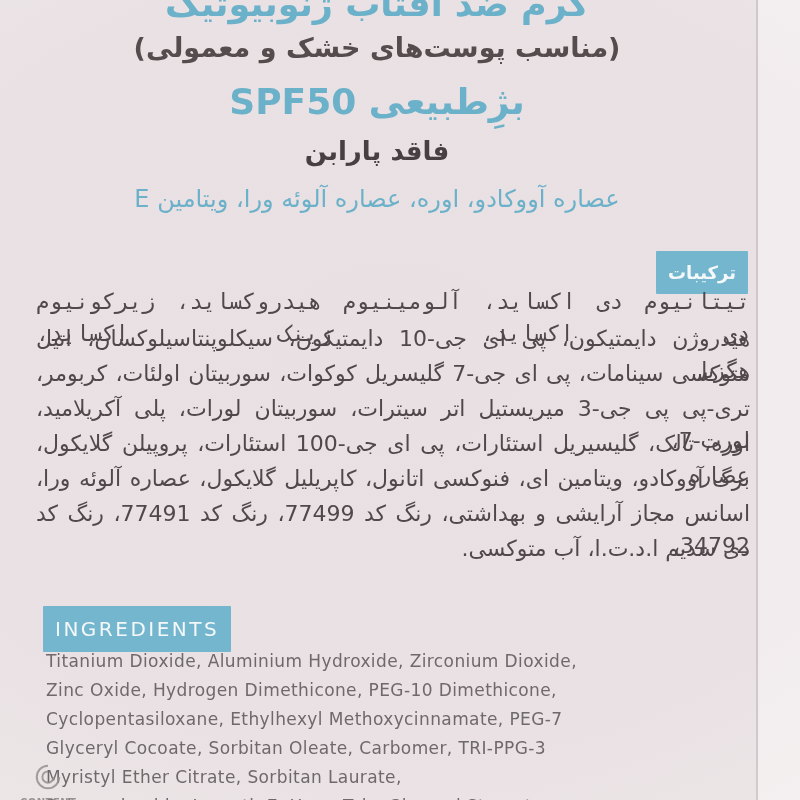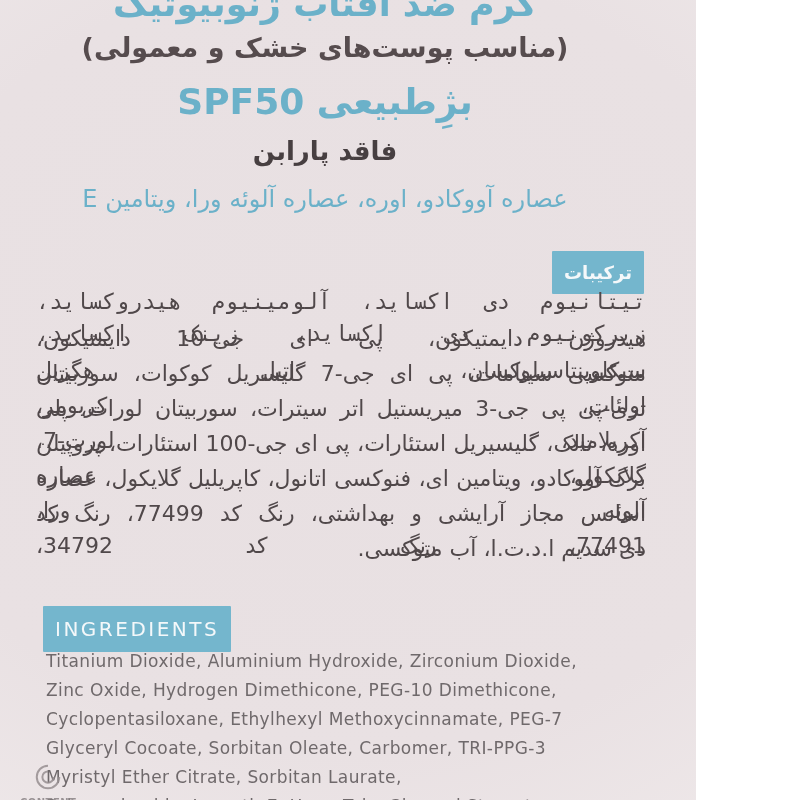--- a/index.html
+++ b/index.html
@@ -1,18 +1,18 @@
 <!DOCTYPE html>
 <html lang="fa"><head>
 <meta charset="utf-8">
 <style>
   html,body{margin:0;padding:0;}
   body{font-family:"DejaVu Sans", sans-serif;}
   .screen{
-    position:relative;width:696px;height:800px;overflow:hidden;
+    position:relative;width:800px;height:800px;overflow:hidden;
     background:
       radial-gradient(ellipse 120% 90% at 50% 45%, #e8e0e2 0%, #e9e1e3 55%, #efe9ea 85%, #f4f0f1 100%);
   }
   
   .box-edge{position:absolute;top:0;bottom:0;left:756px;width:2px;background:rgba(168,158,160,.38);}
   .box-edge-light{position:absolute;top:0;bottom:0;left:758px;width:42px;background:rgba(252,250,251,.45);}
 
   .t-center{position:absolute;left:0;right:46px;text-align:center;direction:rtl;}
   .product-title{top:-17px;font-size:35px;line-height:42px;font-weight:bold;letter-spacing:1px;}
   .subtitle{top:30px;font-size:27px;line-height:36px;}

